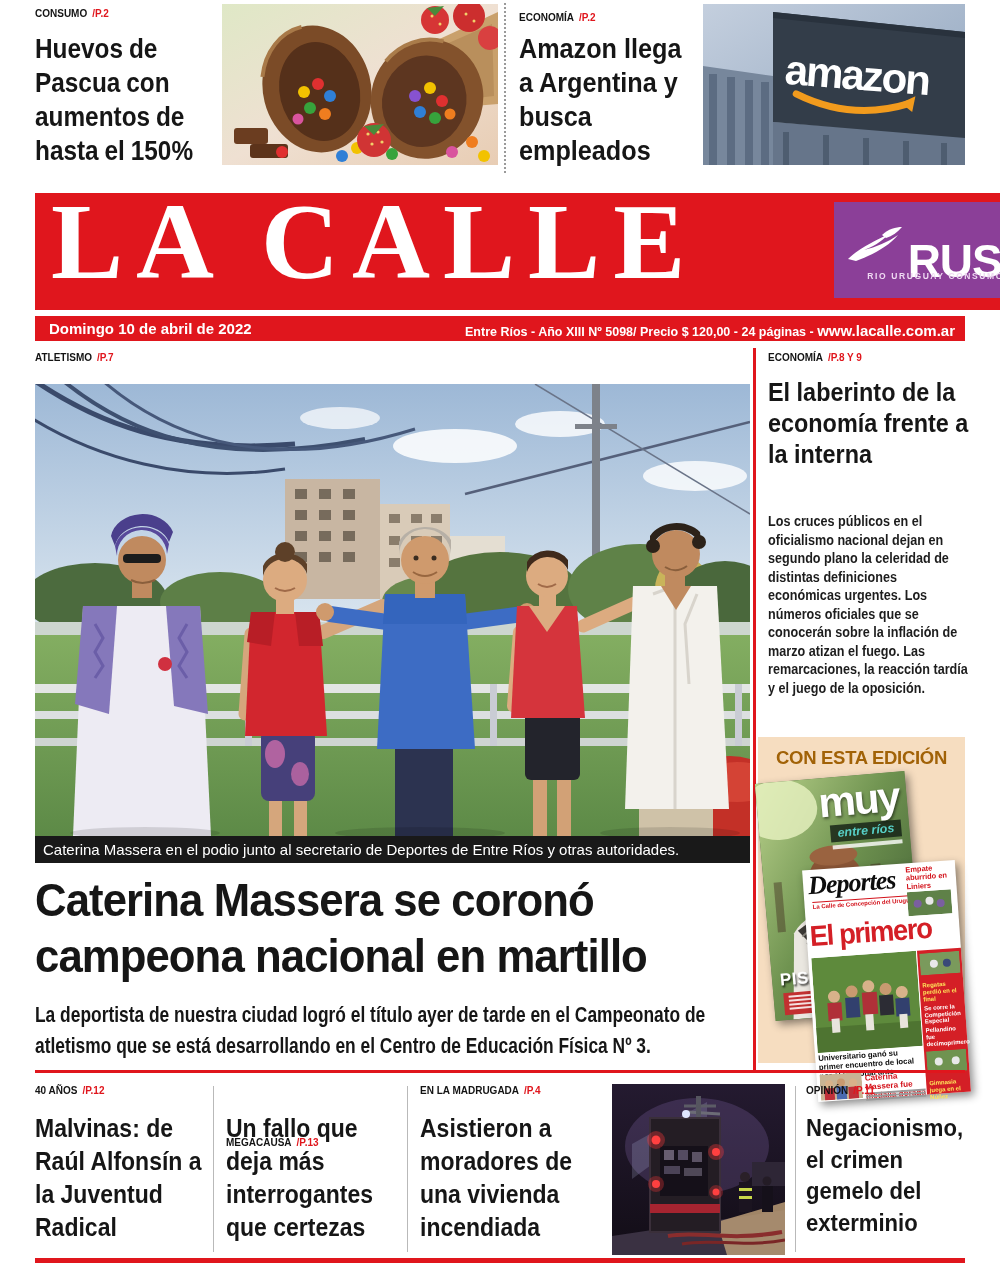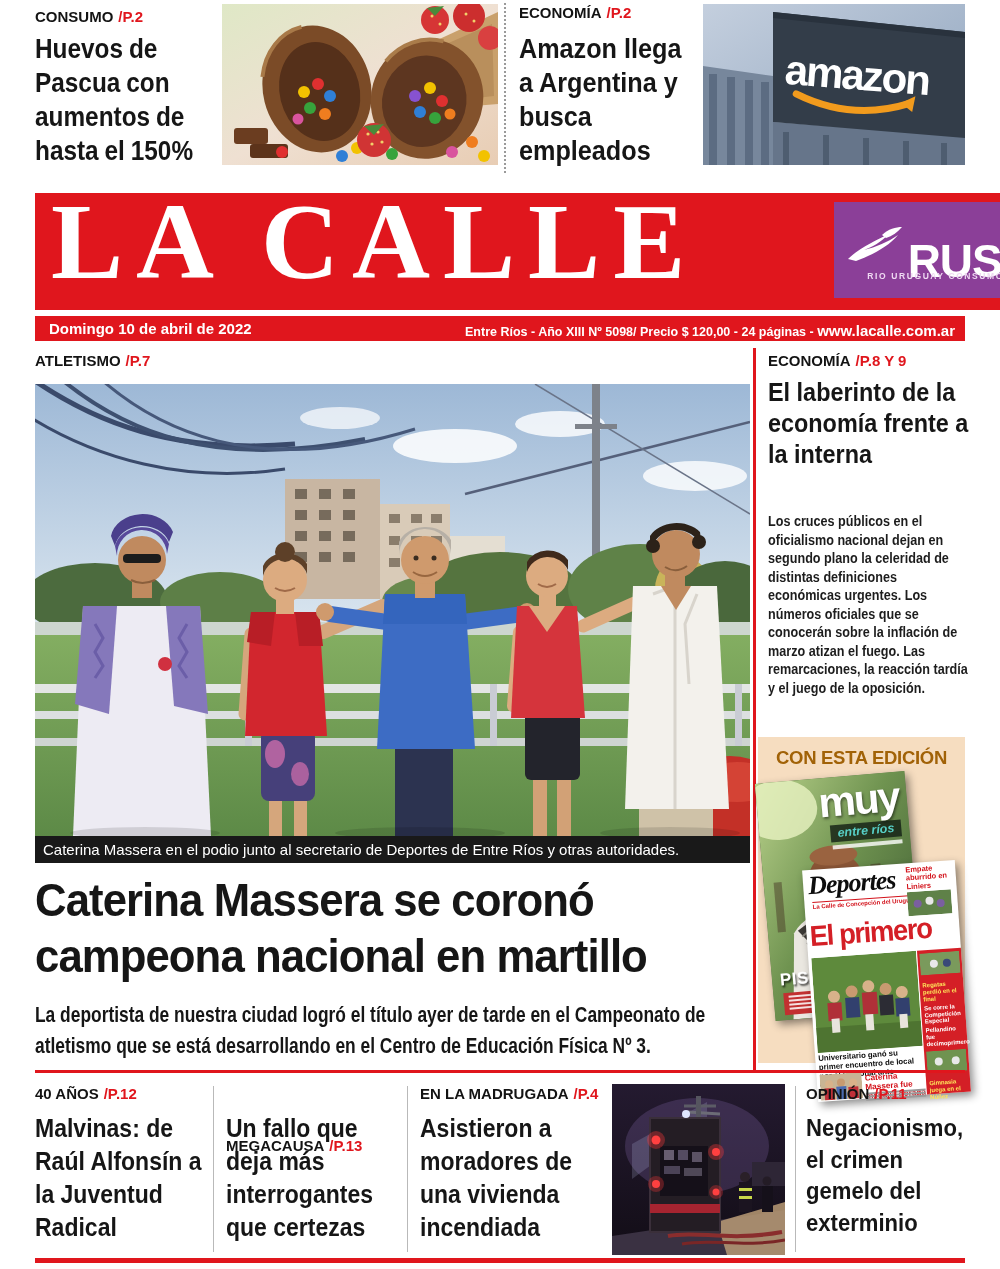--- a/index.html
+++ b/index.html
@@ -1,19 +1,19 @@
 <!DOCTYPE html>
 <html><head>
 <meta charset="utf-8">
 <style>
   * { margin:0; padding:0; box-sizing:border-box; }
   html,body { background:#fff; }
   body { width:1000px; height:1269px; position:relative; font-family:"Liberation Sans", sans-serif; color:#141414; overflow:hidden; }
   .abs { position:absolute; }
-  .kicker { font-weight:bold; font-size:15px; color:#131313; white-space:nowrap; }
+  .kicker { font-weight:bold; font-size:10px; color:#131313; white-space:nowrap; }
   .kicker .pg { color:#e0161d; margin-left:5px; }
   .hl { font-weight:bold; color:#161616; transform-origin:0 0; }
   .teaser-hl { font-size:28px; line-height:1.22; }
   .dotted-div { border-left:2px dotted #9a9a9a; }
   .photo-frame { overflow:hidden; background:#ccc; }
   .photo-frame svg { display:block; }
 
   
   .masthead { left:35px; top:193px; width:1000px; height:117px; background:#e0161d; }
   .mast-title { left:16px; top:-13px; font-family:"Liberation Serif", serif; font-weight:bold; font-size:108px; color:#fff; letter-spacing:13px; white-space:nowrap; }
@@ -139,21 +139,21 @@
           <circle cx="156" cy="128" r="1.6" fill="#f2d06a"></circle>
           <circle cx="150" cy="140" r="1.6" fill="#f2d06a"></circle>
           <circle cx="160" cy="138" r="1.6" fill="#f2d06a"></circle>
         <polygon points="142,122 162,120 152,131" fill="#4a8a3a"></polygon>
       </g>
     </svg>
   </div>
 
   <div class="abs dotted-div" style="left:504px; top:3px; height:170px;"></div>
 
-  <div class="abs kicker" style="left:519px; top:4px;">
+  <div class="abs kicker" style="left:519px; top:12px;">
     <span>ECONOMÍA</span><span class="pg">/P.2</span>
   </div>
   <div class="abs hl teaser-hl" style="left:519px; top:32px; width:200px; transform:scaleX(.90);">Amazon llega a Argentina y busca empleados</div>
 
   <div class="abs photo-frame" style="left:703px; top:4px; width:262px; height:161px;">
     <svg width="262" height="161" viewBox="0 0 262 161">
       <defs>
         <linearGradient id="amsky" x1="0" y1="0" x2="1" y2="1">
           <stop offset="0" stop-color="#c4cfde"></stop>
             <stop offset="1" stop-color="#8da2bc"></stop>

